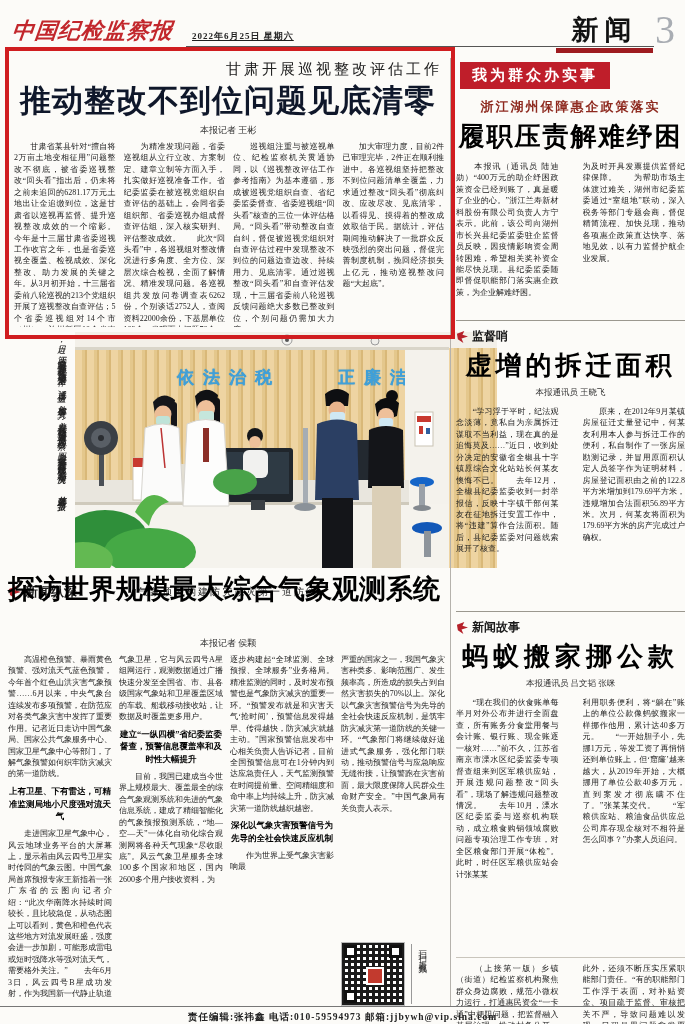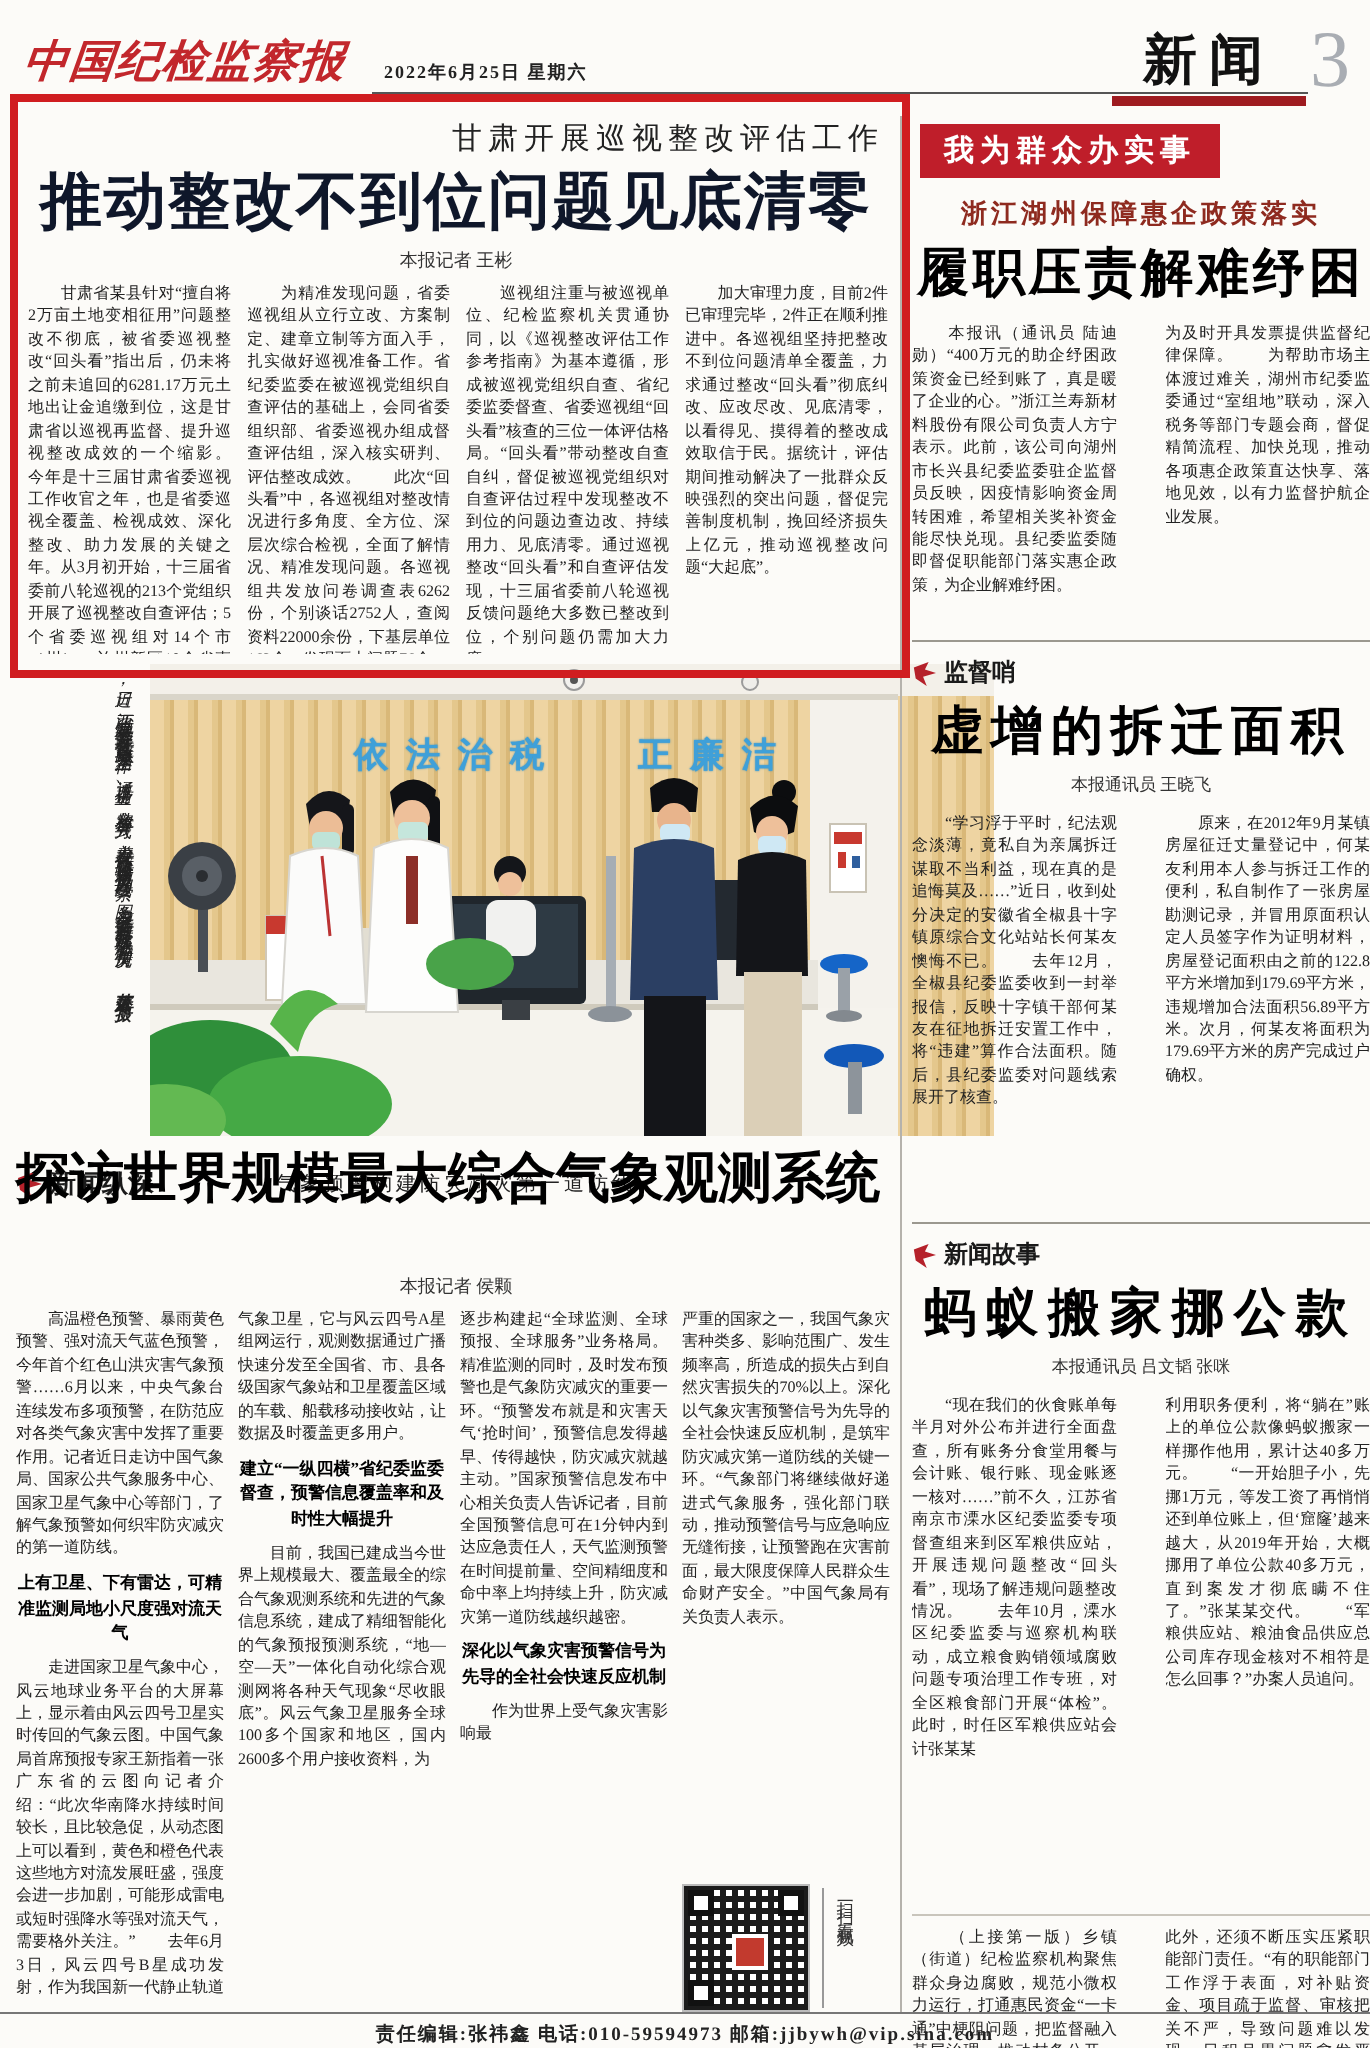--- a/index.html
+++ b/index.html
@@ -2,21 +2,21 @@
 <html><head>
 <meta charset="utf-8">
 <style>
   html,body{margin:0;padding:0;background:#e9e7e2;}
   .page{position:relative;width:685px;height:1024px;background:#fcfbf8;margin:0 auto;
         font-family:"Liberation Serif","DejaVu Serif",serif;color:#1c1c1c;overflow:hidden;}
 
   
   .masthead{position:absolute;left:12px;top:16px;font-size:22px;font-weight:bold;
             font-style:italic;color:#c2272c;letter-spacing:1px;transform:skewX(-6deg);}
-  .hdr-date{position:absolute;left:192px;top:30px;font-size:9px;font-weight:bold;color:#222;letter-spacing:1px;}
+  .hdr-date{position:absolute;left:192px;top:30px;font-size:9px;font-weight:bold;color:#222;letter-spacing:1px;text-decoration:underline;}
   .hdr-rule{position:absolute;left:186px;top:46px;width:468px;height:1px;background:#555;}
   .hdr-redbar{position:absolute;left:556px;top:48px;width:97px;height:5px;background:#9e1b20;}
   .hdr-section{position:absolute;left:556px;top:12px;width:97px;text-align:center;
                font-size:27px;font-weight:bold;letter-spacing:6px;color:#111;}
   .hdr-pagenum{position:absolute;left:655px;top:6px;font-size:40px;color:#a9adb3;font-weight:normal;}
 
   
   .bodytxt{font-size:8px;line-height:1.43;text-align:justify;color:#222;}
   .cols{display:flex;}
   .colsep{overflow:hidden;}
@@ -39,21 +39,21 @@
                  writing-mode:vertical-rl;font-size:8.5px;font-style:italic;line-height:2.05;
                  letter-spacing:1px;color:#222;text-align:justify;}
   .photo-credit{font-weight:bold;margin-top:6px;}
   .photo{position:absolute;left:75px;top:332px;width:422px;height:236px;overflow:hidden;
          background:
            linear-gradient(#f3f0e9 0px,#f3f0e9 16px,rgba(0,0,0,0) 16px),
            repeating-linear-gradient(90deg,#eed4a2 0 7px,#e4c78c 7px 10px,#d9b878 10px 12px);}
   .wall-text{position:absolute;top:34px;color:#3fa0d9;font-weight:bold;font-size:17px;
              letter-spacing:9px;text-shadow:0 0 1px #2d8cc4;}
   .wall-text.t1{left:102px;}
-  .wall-text.t2{left:244px;}
+  .wall-text.t2{left:263px;}
   .photo svg{position:absolute;left:0;top:0;}
 
   
   .badge-row{display:flex;align-items:center;gap:4px;font-weight:bold;color:#1a1a1a;}
   .badge-ico{display:inline-block;flex:0 0 auto;}
   .depth-badge{position:absolute;left:8px;top:583px;font-size:13px;}
   .depth-kicker{position:absolute;left:8px;top:585px;width:440px;text-align:center;
                 font-size:10px;letter-spacing:2px;color:#222;}
   .depth-headline{position:absolute;left:8px;top:571px;width:440px;
                   font-size:27px;font-weight:bold;color:#000;}

